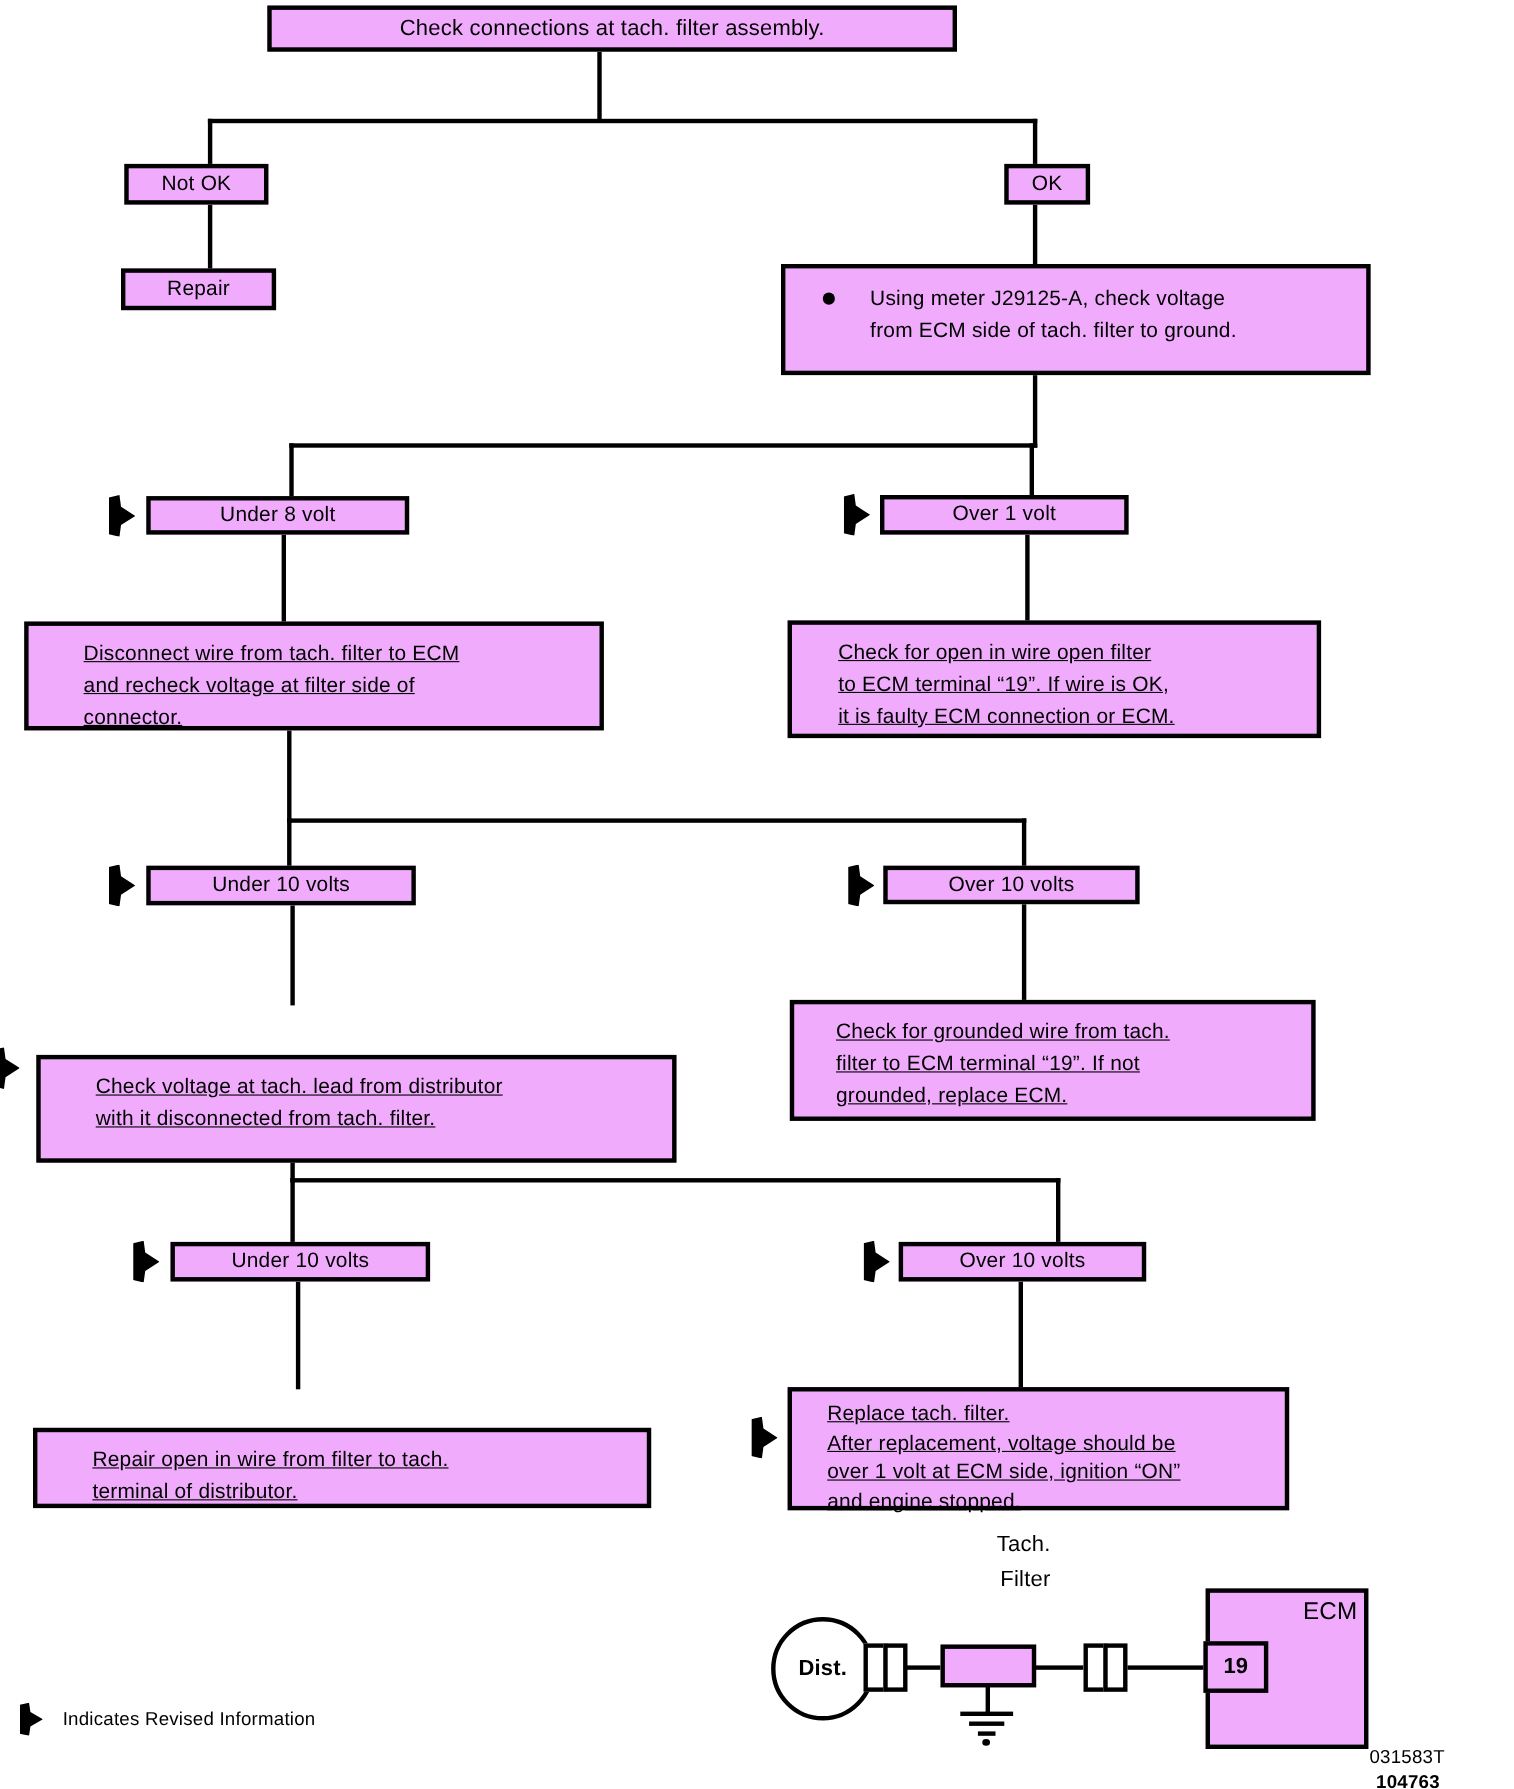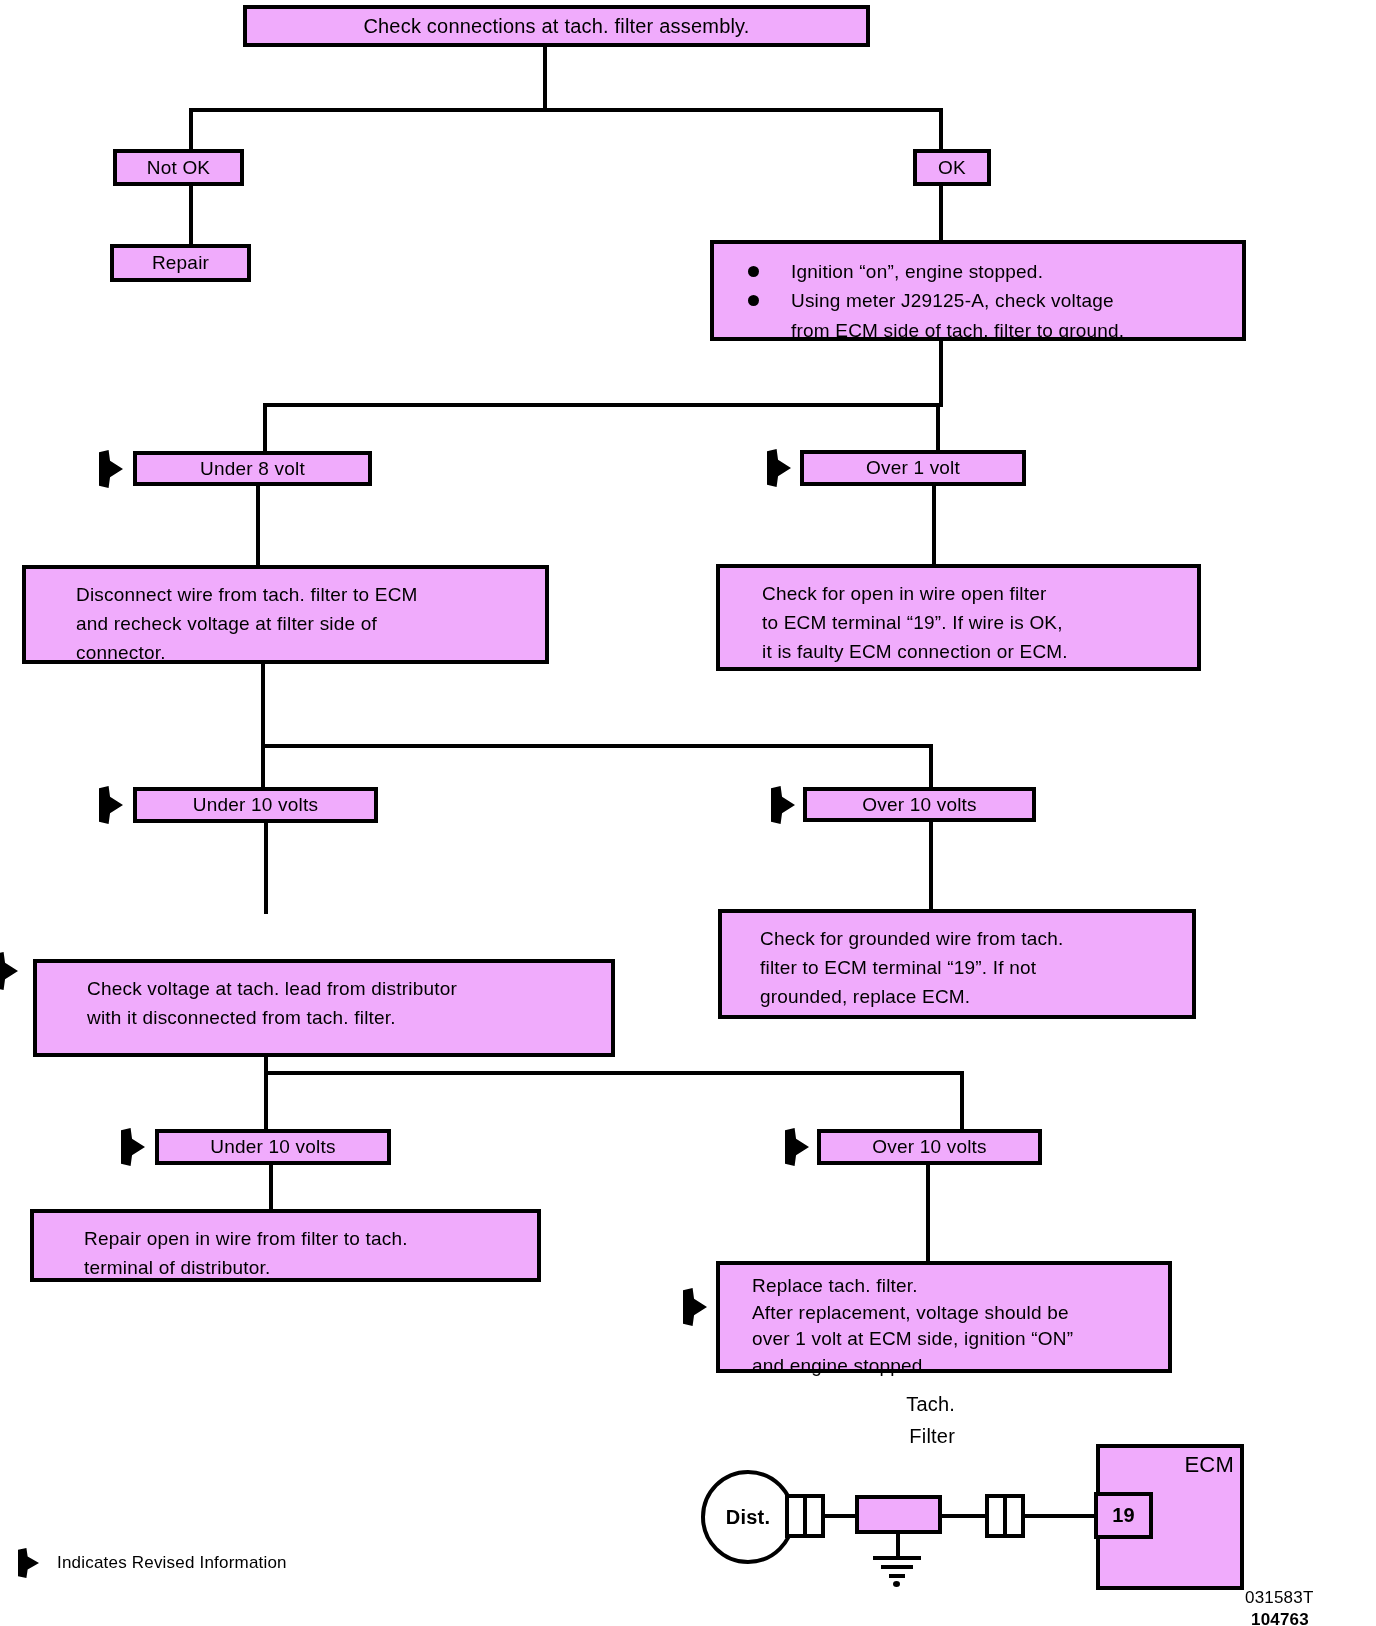--- a/index.html
+++ b/index.html
@@ -3,21 +3,21 @@
 <meta charset="utf-8">
 <style>
   html,body{margin:0;padding:0;background:#fff;}
   .page{
     position:relative;width:1376px;height:1626px;background:#fff;
     font-family:"Liberation Sans","DejaVu Sans",sans-serif;color:#000;
     overflow:hidden;letter-spacing:.2px;
   }
   .box{position:absolute;border:4px solid #000;background:#f0abfc;box-sizing:border-box;font-size:19px;}
   .center{display:flex;align-items:center;justify-content:center;text-align:center;}
-  .txt{padding:12px 12px 8px 50px;line-height:1.52;}
+  .txt{padding:12px 12px 8px 50px;line-height:1.52;text-decoration:underline;}
   .tline{white-space:nowrap;display:block;}
   .bullets{padding:13px 8px 8px 26px;line-height:1.55;}
   .brow{display:flex;align-items:flex-start;}
   .bdot{width:11px;height:11px;border-radius:50%;background:#000;margin:9px 32px 0 8px;flex:none;}
   .vline{position:absolute;width:4px;background:#000;}
   .hline{position:absolute;height:4px;background:#000;}
   .rev-arrow{position:absolute;width:24px;height:38px;background:#000;
     clip-path:polygon(0 6%,40% 0,46% 28%,100% 50%,46% 72%,40% 100%,0 94%);}
   .rev-arrow.small{width:21px;height:30px;}
   .label{position:absolute;font-size:19px;}
@@ -73,26 +73,20 @@
   <div class="box center" style="left:113px;top:149px;width:131px;height:37px">Not OK</div>
 
   <div class="box center" style="left:110px;top:244px;width:141px;height:38px">Repair</div>
 
   <div class="box center" style="left:913px;top:149px;width:78px;height:37px">OK</div>
 
   <div class="box bullets" style="left:710px;top:240px;width:536px;height:101px">
     <div class="brow">
       <span class="bdot"></span>
       <div>
-        <span class="tline">Ignition “on”, engine stopped.</span>
-      </div>
-    </div>
-    <div class="brow">
-      <span class="bdot"></span>
-      <div>
         <span class="tline">Using meter J29125-A, check voltage</span>
         <span class="tline">from ECM side of tach. filter to ground.</span>
       </div>
     </div>
   </div>
 
   <div class="box center" style="left:133px;top:451px;width:239px;height:35px">Under 8 volt</div>
 
   <div class="box center" style="left:800px;top:450px;width:226px;height:36px">Over 1 volt</div>
 
@@ -120,21 +114,21 @@
   <div class="box txt" style="left:718px;top:909px;width:478px;height:110px;padding-left:38px">
     <span class="tline">Check for grounded wire from tach.</span>
     <span class="tline">filter to ECM terminal “19”. If not</span>
     <span class="tline">grounded, replace ECM.</span>
   </div>
 
   <div class="box center" style="left:155px;top:1129px;width:236px;height:36px">Under 10 volts</div>
 
   <div class="box center" style="left:817px;top:1129px;width:225px;height:36px">Over 10 volts</div>
 
-  <div class="box txt" style="left:30px;top:1209px;width:511px;height:73px">
+  <div class="box txt" style="left:30px;top:1298px;width:562px;height:73px">
     <span class="tline">Repair open in wire from filter to tach.</span>
     <span class="tline">terminal of distributor.</span>
   </div>
 
   <div class="box txt" style="left:716px;top:1261px;width:456px;height:112px;padding:8px 8px 6px 32px;line-height:1.4">
     <span class="tline">Replace tach. filter.</span>
     <span class="tline">After replacement, voltage should be</span>
     <span class="tline">over 1 volt at ECM side, ignition “ON”</span>
     <span class="tline">and engine stopped.</span>
   </div>

